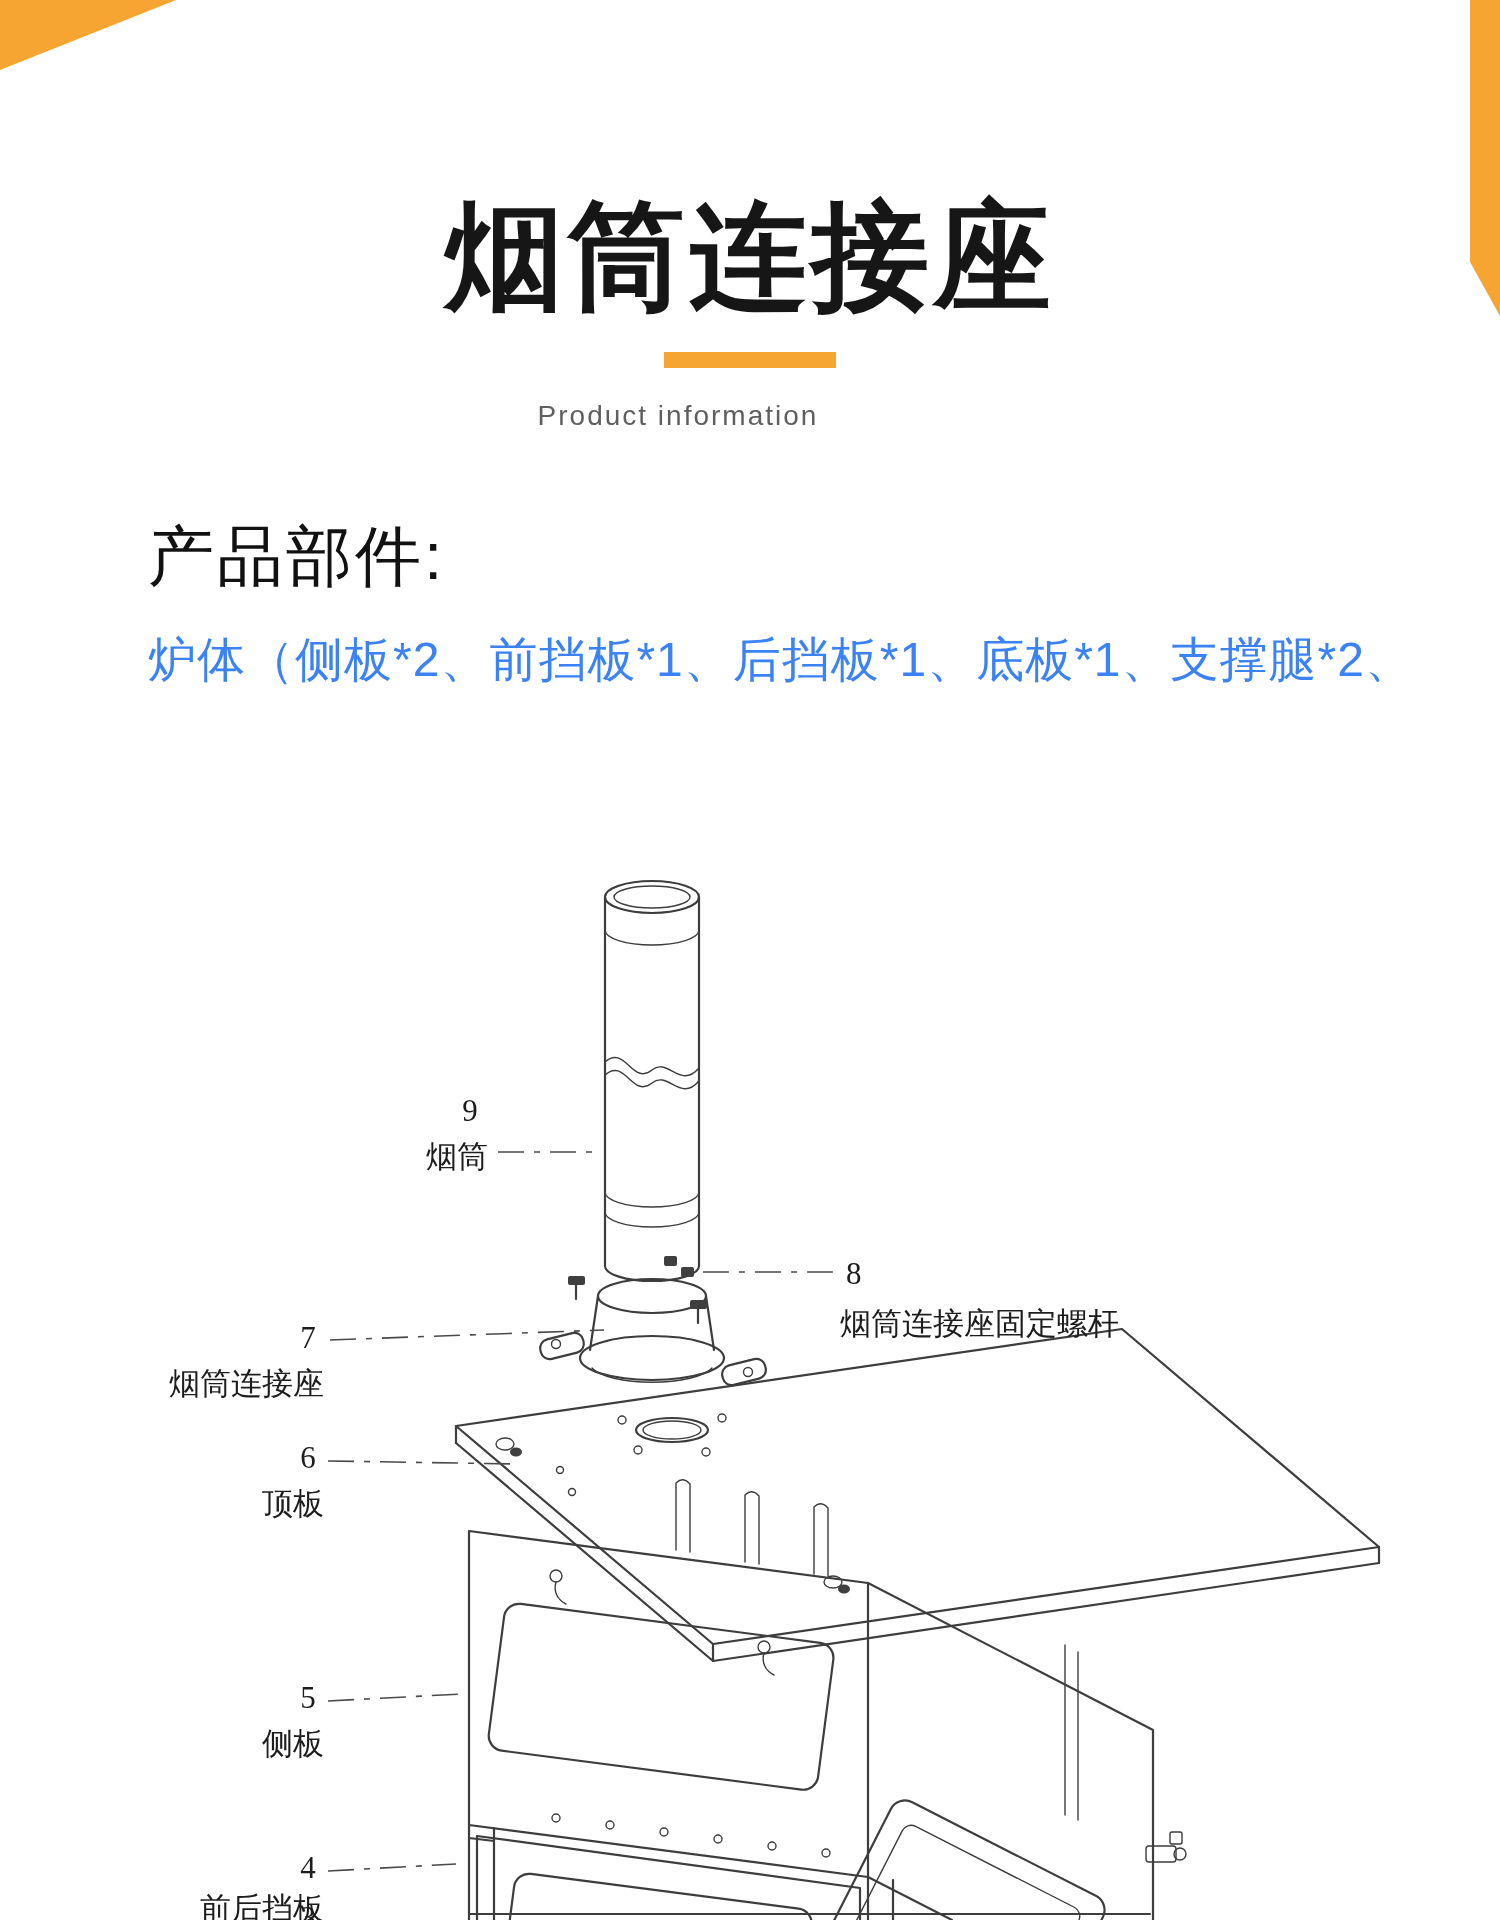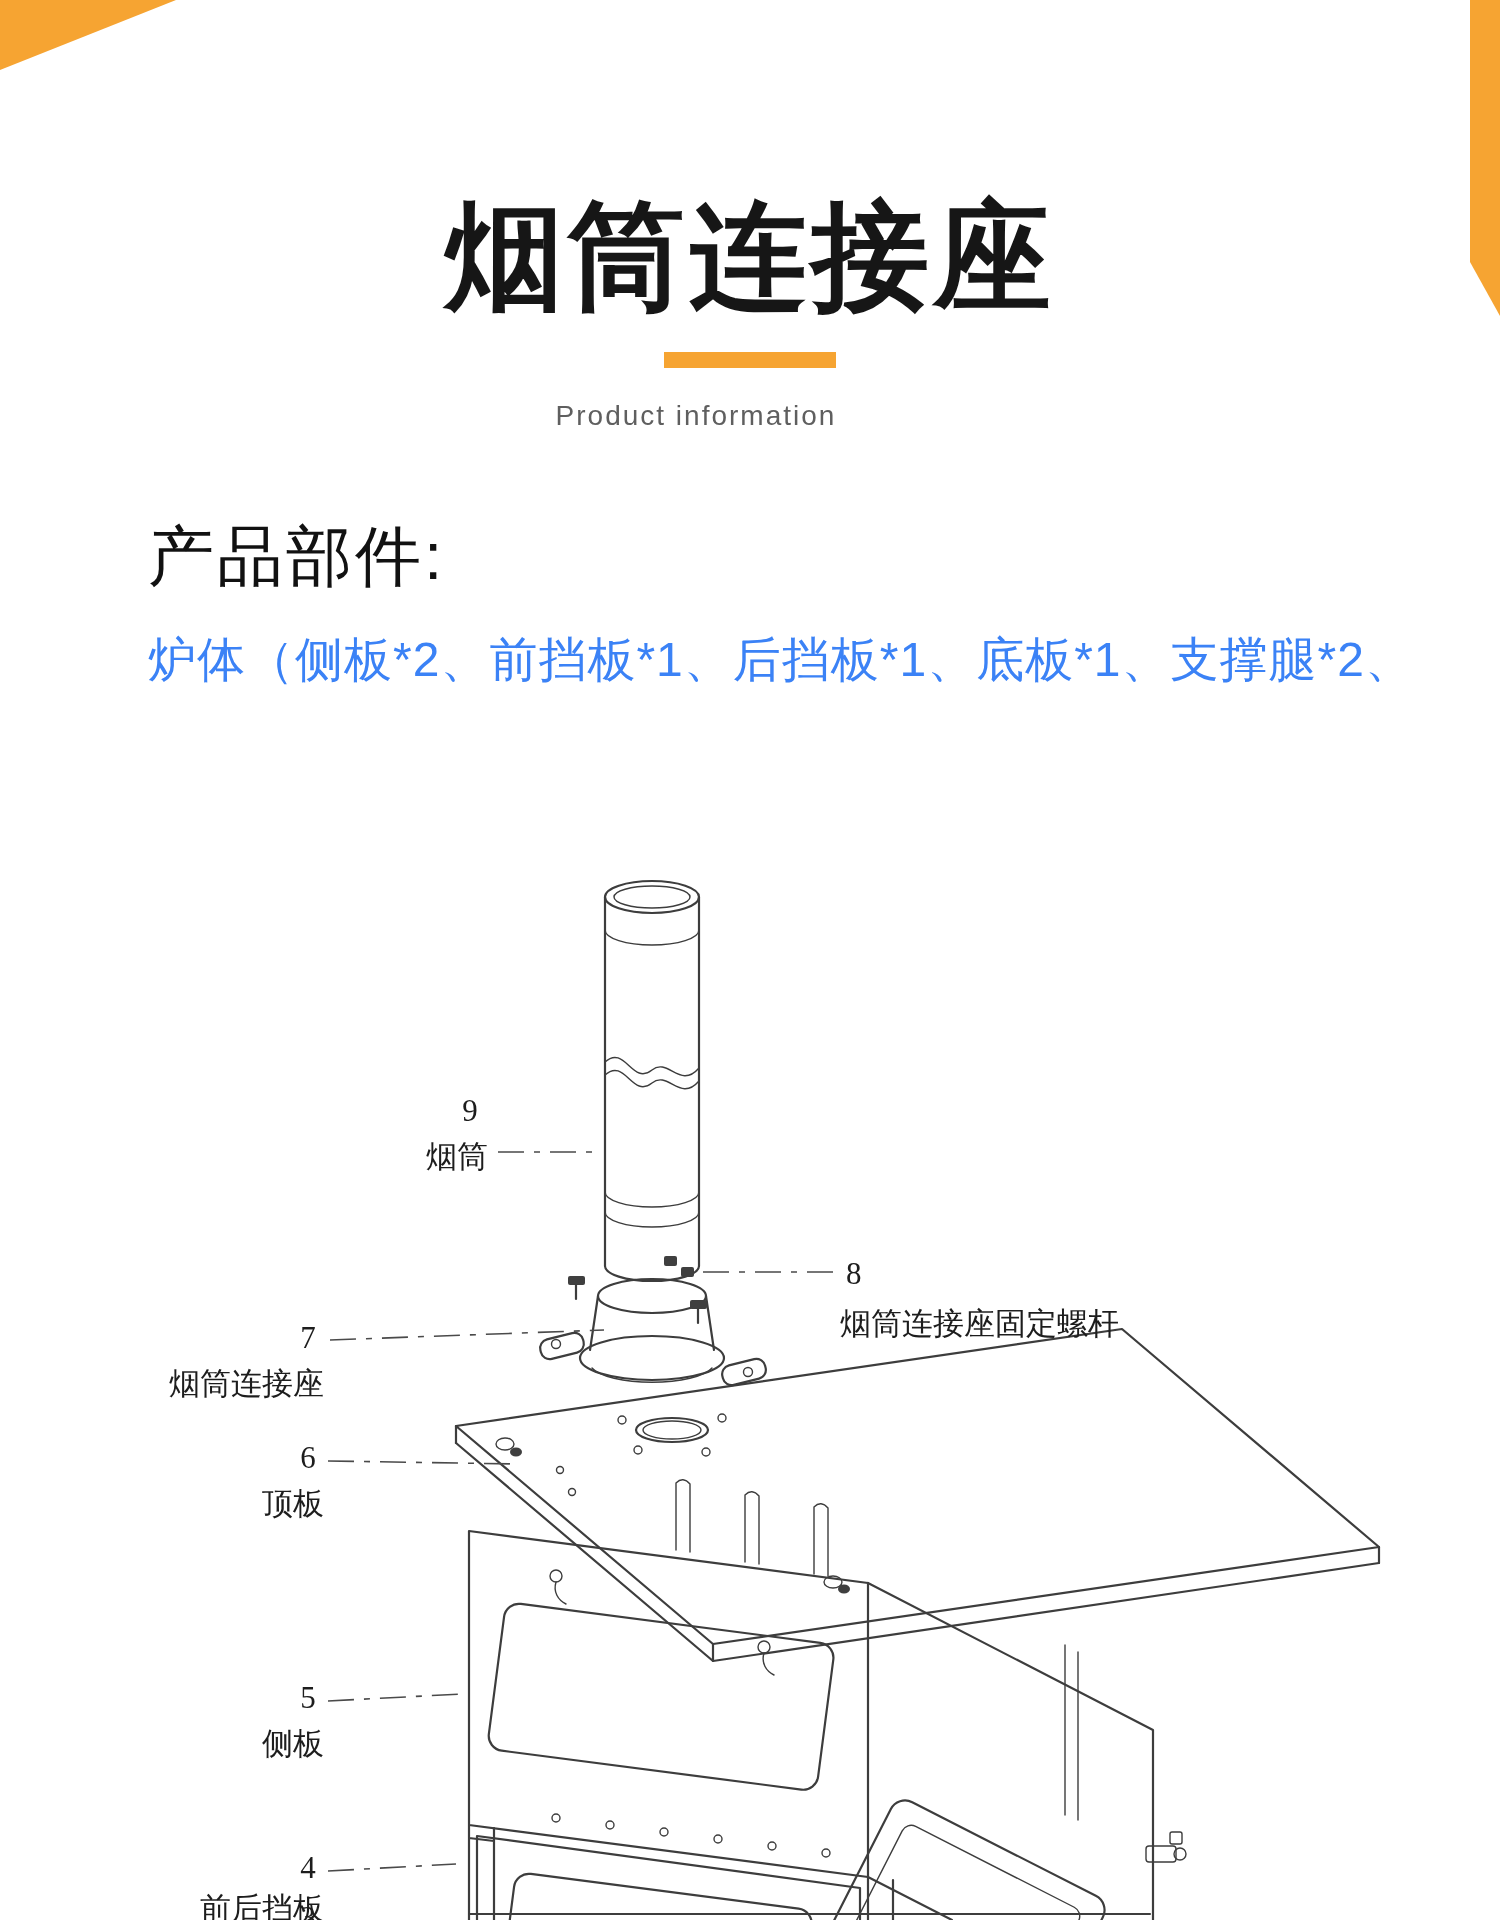--- a/index.html
+++ b/index.html
@@ -6,21 +6,21 @@
   :root{--accent:#F6A432;--ink:#1a1a1a;--line:#3d3d3d;}
   .canvas{position:relative;width:1500px;height:1920px;overflow:hidden;background:#fff;
           font-family:"Liberation Sans","DejaVu Sans",sans-serif;}
   .deco{position:absolute;top:0;left:0;z-index:3;}
   .accent-fill{fill:var(--accent);}
   .page-title{position:absolute;top:178px;left:0;width:1500px;margin:0;text-align:center;
               font-size:118px;font-weight:800;letter-spacing:4px;color:#161616;z-index:2;}
   .title-underline{position:absolute;top:352px;left:664px;width:172px;height:16px;
                    background:var(--accent);z-index:2;}
   .subtitle{position:absolute;top:400px;left:0;width:1356px;text-align:center;
-            font-size:28px;letter-spacing:2px;color:#5f5f5f;z-index:2;margin-left:18px;}
+            font-size:28px;letter-spacing:2px;color:#5f5f5f;z-index:2;}
   .section-heading{position:absolute;top:512px;left:148px;margin:0;font-size:66px;
                    font-weight:400;letter-spacing:3px;color:#111;z-index:2;}
   .parts-line{position:absolute;left:148px;width:1300px;font-size:48px;color:#3b82f6;
               letter-spacing:1px;z-index:2;}
   .line1{top:628px;} .line2{top:716px;}
   .diagram{position:absolute;top:0;left:0;z-index:1;}
   .d{fill:none;stroke:var(--line);stroke-width:2.2;stroke-linecap:round;stroke-linejoin:round;}
   .thin{stroke-width:1.4;}
   .fillDark{fill:#3f3f3f;stroke:none;}
   .leader{fill:none;stroke:#4a4a4a;stroke-width:1.6;stroke-dasharray:26 10 6 10;}

